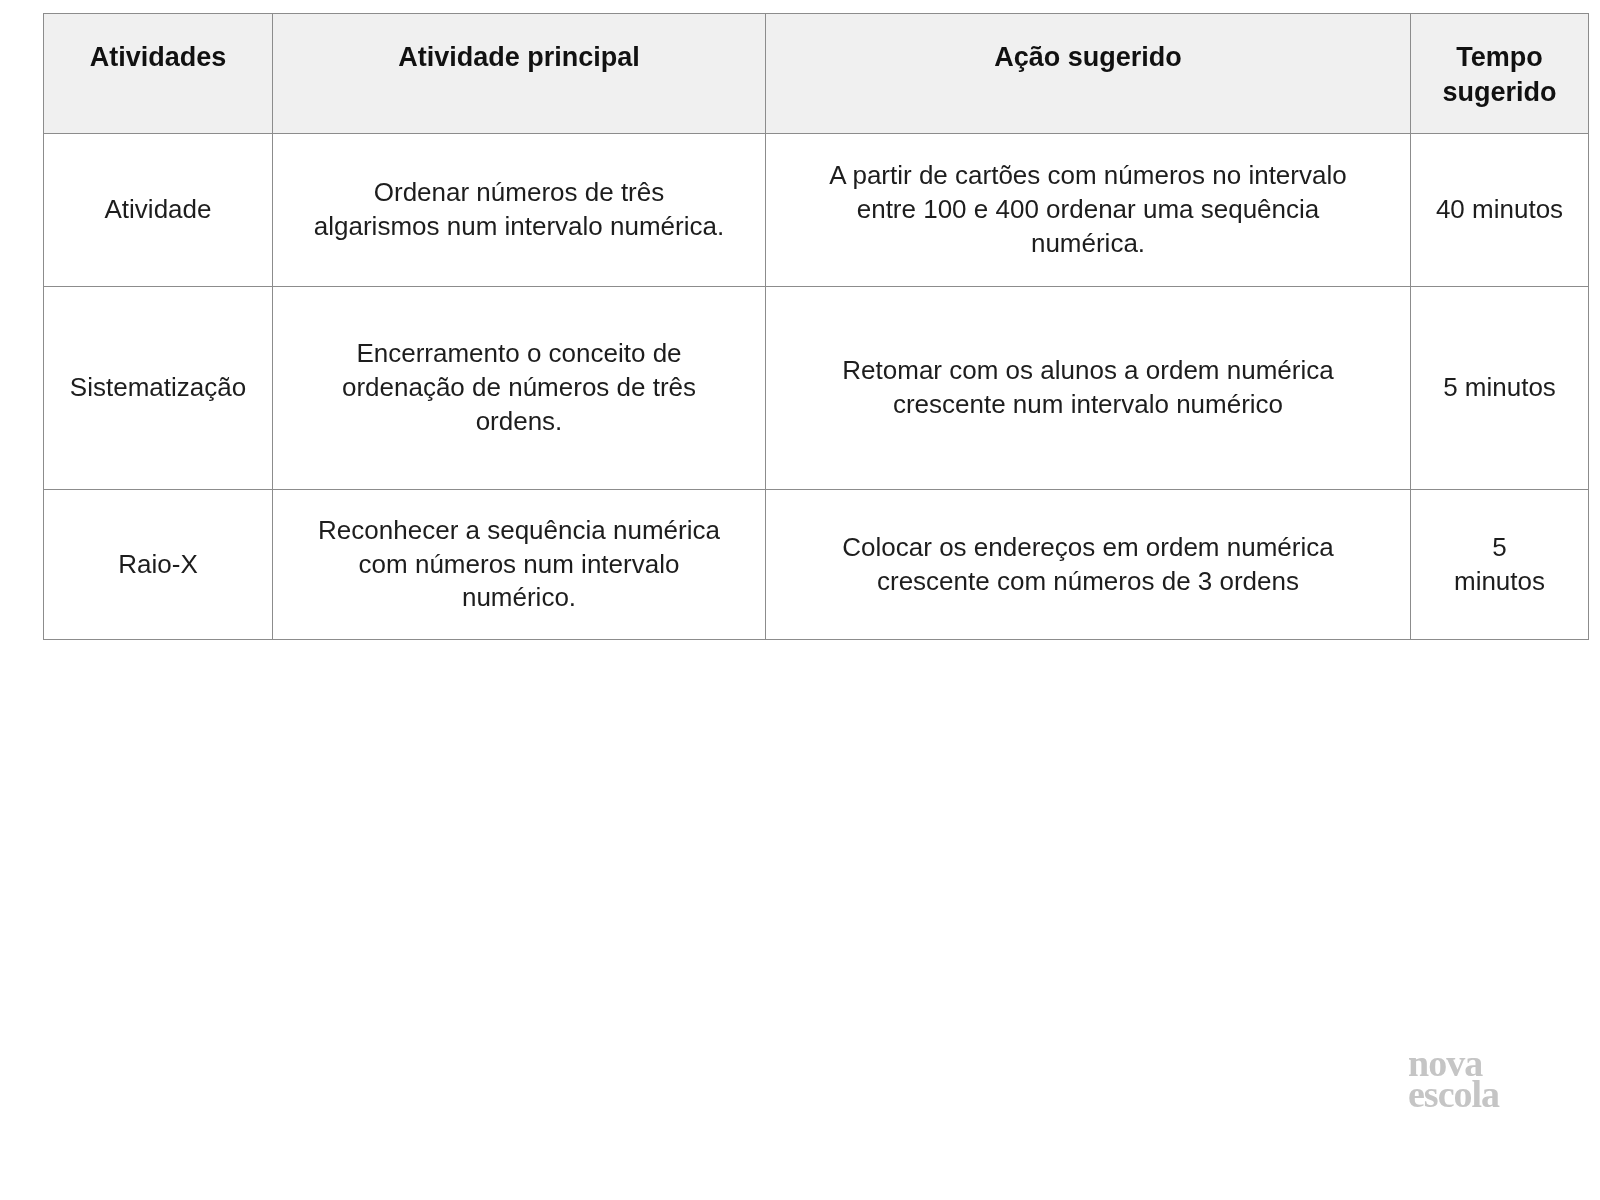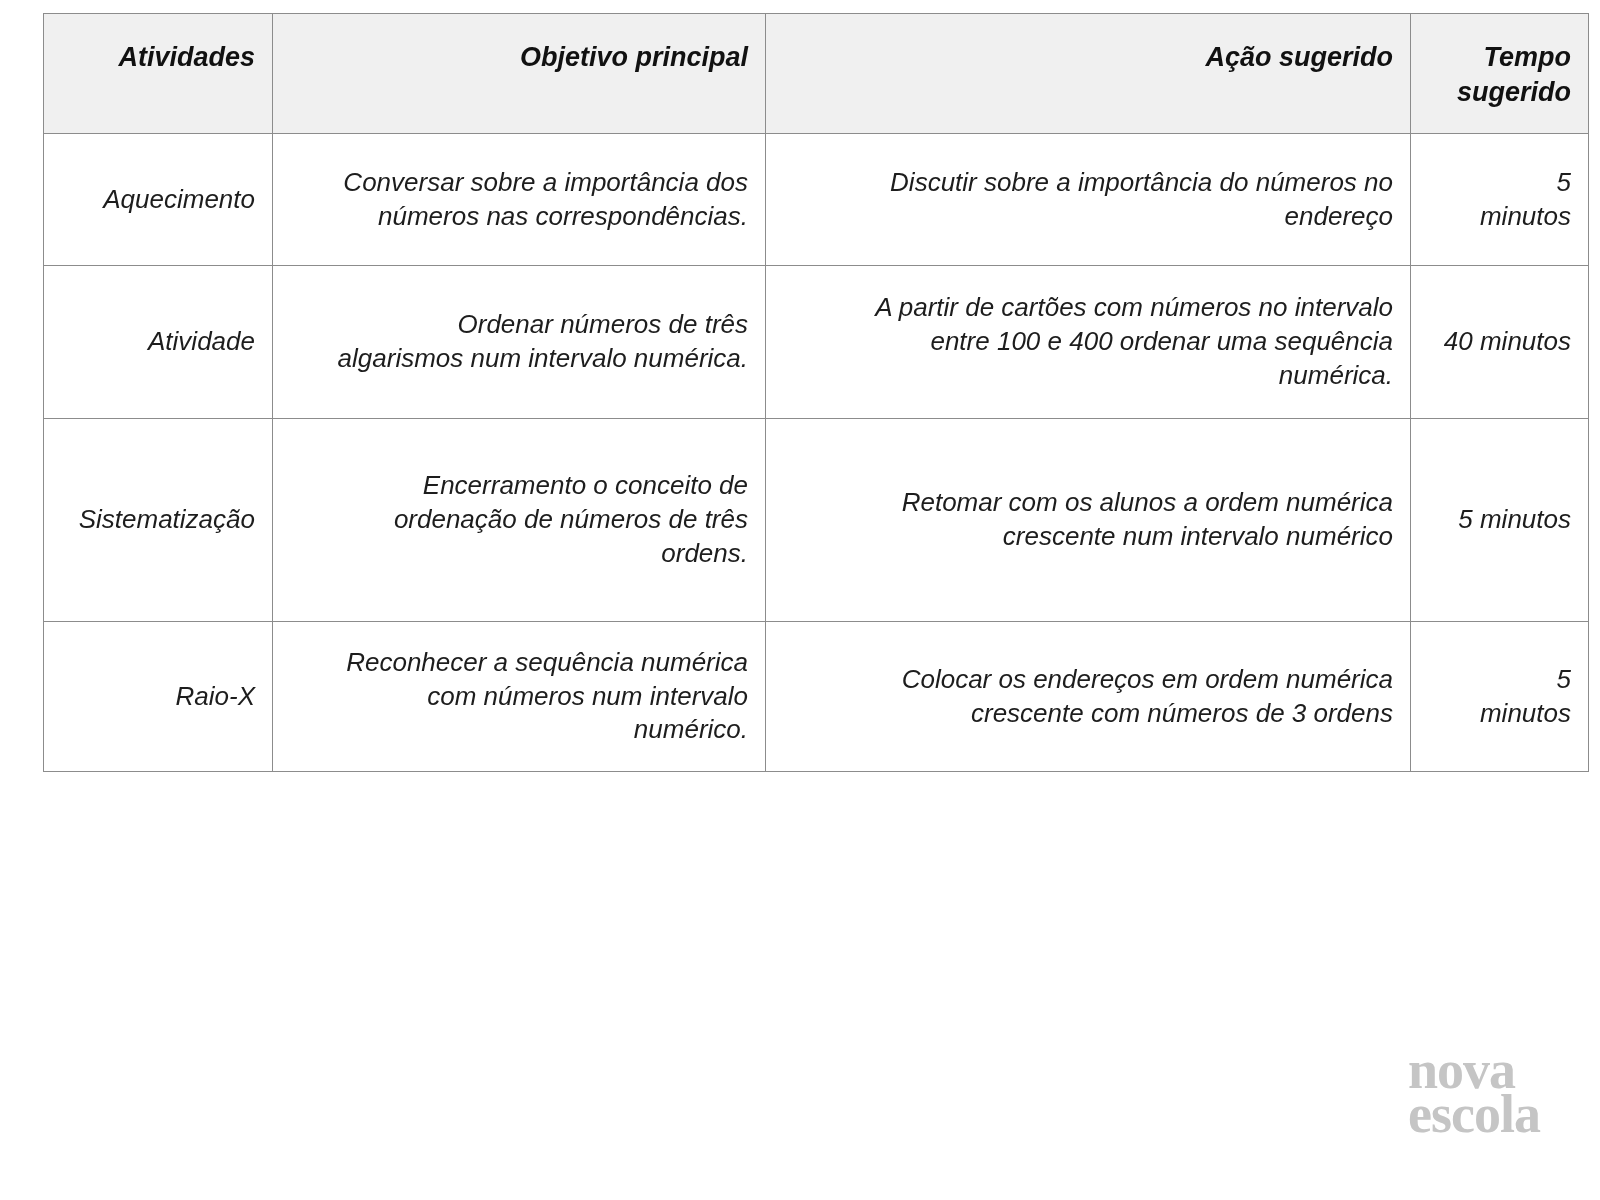--- a/index.html
+++ b/index.html
@@ -13,24 +13,23 @@
   }
   .plan-table {
     position: absolute;
     left: 43px; top: 13px;
     width: 1545px;
     border-collapse: collapse;
     table-layout: fixed;
   }
   .plan-table th, .plan-table td {
     border: 1px solid #8c8c8c;
-    text-align: right;
+    text-align: center;
     white-space: pre-line;
     overflow: hidden;
-    font-style: italic;
   }
   .plan-table th {
     background: #f0f0f0;
     vertical-align: top;
     padding: 26px 17px 10px 17px;
     font-size: 27px;
     font-weight: 700;
     line-height: 1.28;
     color: #111111;
   }
@@ -52,56 +51,47 @@
   .row-2 { height: 182px; }
   .row-3 { height: 203px; }
   .row-4 { height: 119px; }
   .row-5 { height: 150px; }
 
   .watermark {
     position: absolute;
     left: 1408px; top: 1048px;
     font-family: "Liberation Serif", "DejaVu Serif", serif;
     font-weight: 700;
-    font-size: 54px;
+    font-size: 38px;
     line-height: 0.82;
     letter-spacing: -1px;
     color: #c5c5c5;
     z-index: 5;
   }
 </style>
 </head>
 <body>
 
 <table class="plan-table">
   <colgroup>
     <col class="col-atividade">
     <col class="col-objetivo">
     <col class="col-acao">
     <col class="col-tempo">
   </colgroup>
   <thead>
     <tr class="hrow">
       <th>Atividades</th>
-      <th>Objetivo principal</th>
+      <th>Atividade principal</th>
       <th>Ação sugerido</th>
       <th>Tempo
 sugerido</th>
     </tr>
   </thead>
   <tbody>
-    <tr class="row-0">
-      <td>Aquecimento</td>
-      <td>Conversar sobre a importância dos
-números nas  correspondências.</td>
-      <td>Discutir sobre a importância do números no
-endereço</td>
-      <td>5
-minutos</td>
-    </tr>
     <tr class="row-1">
       <td>Atividade</td>
       <td>Ordenar números de três
 algarismos num intervalo numérica.</td>
       <td>A partir de cartões com números no intervalo
 entre 100 e 400 ordenar  uma sequência
 numérica.</td>
       <td>40 minutos</td>
     </tr>
     <tr class="row-3">

